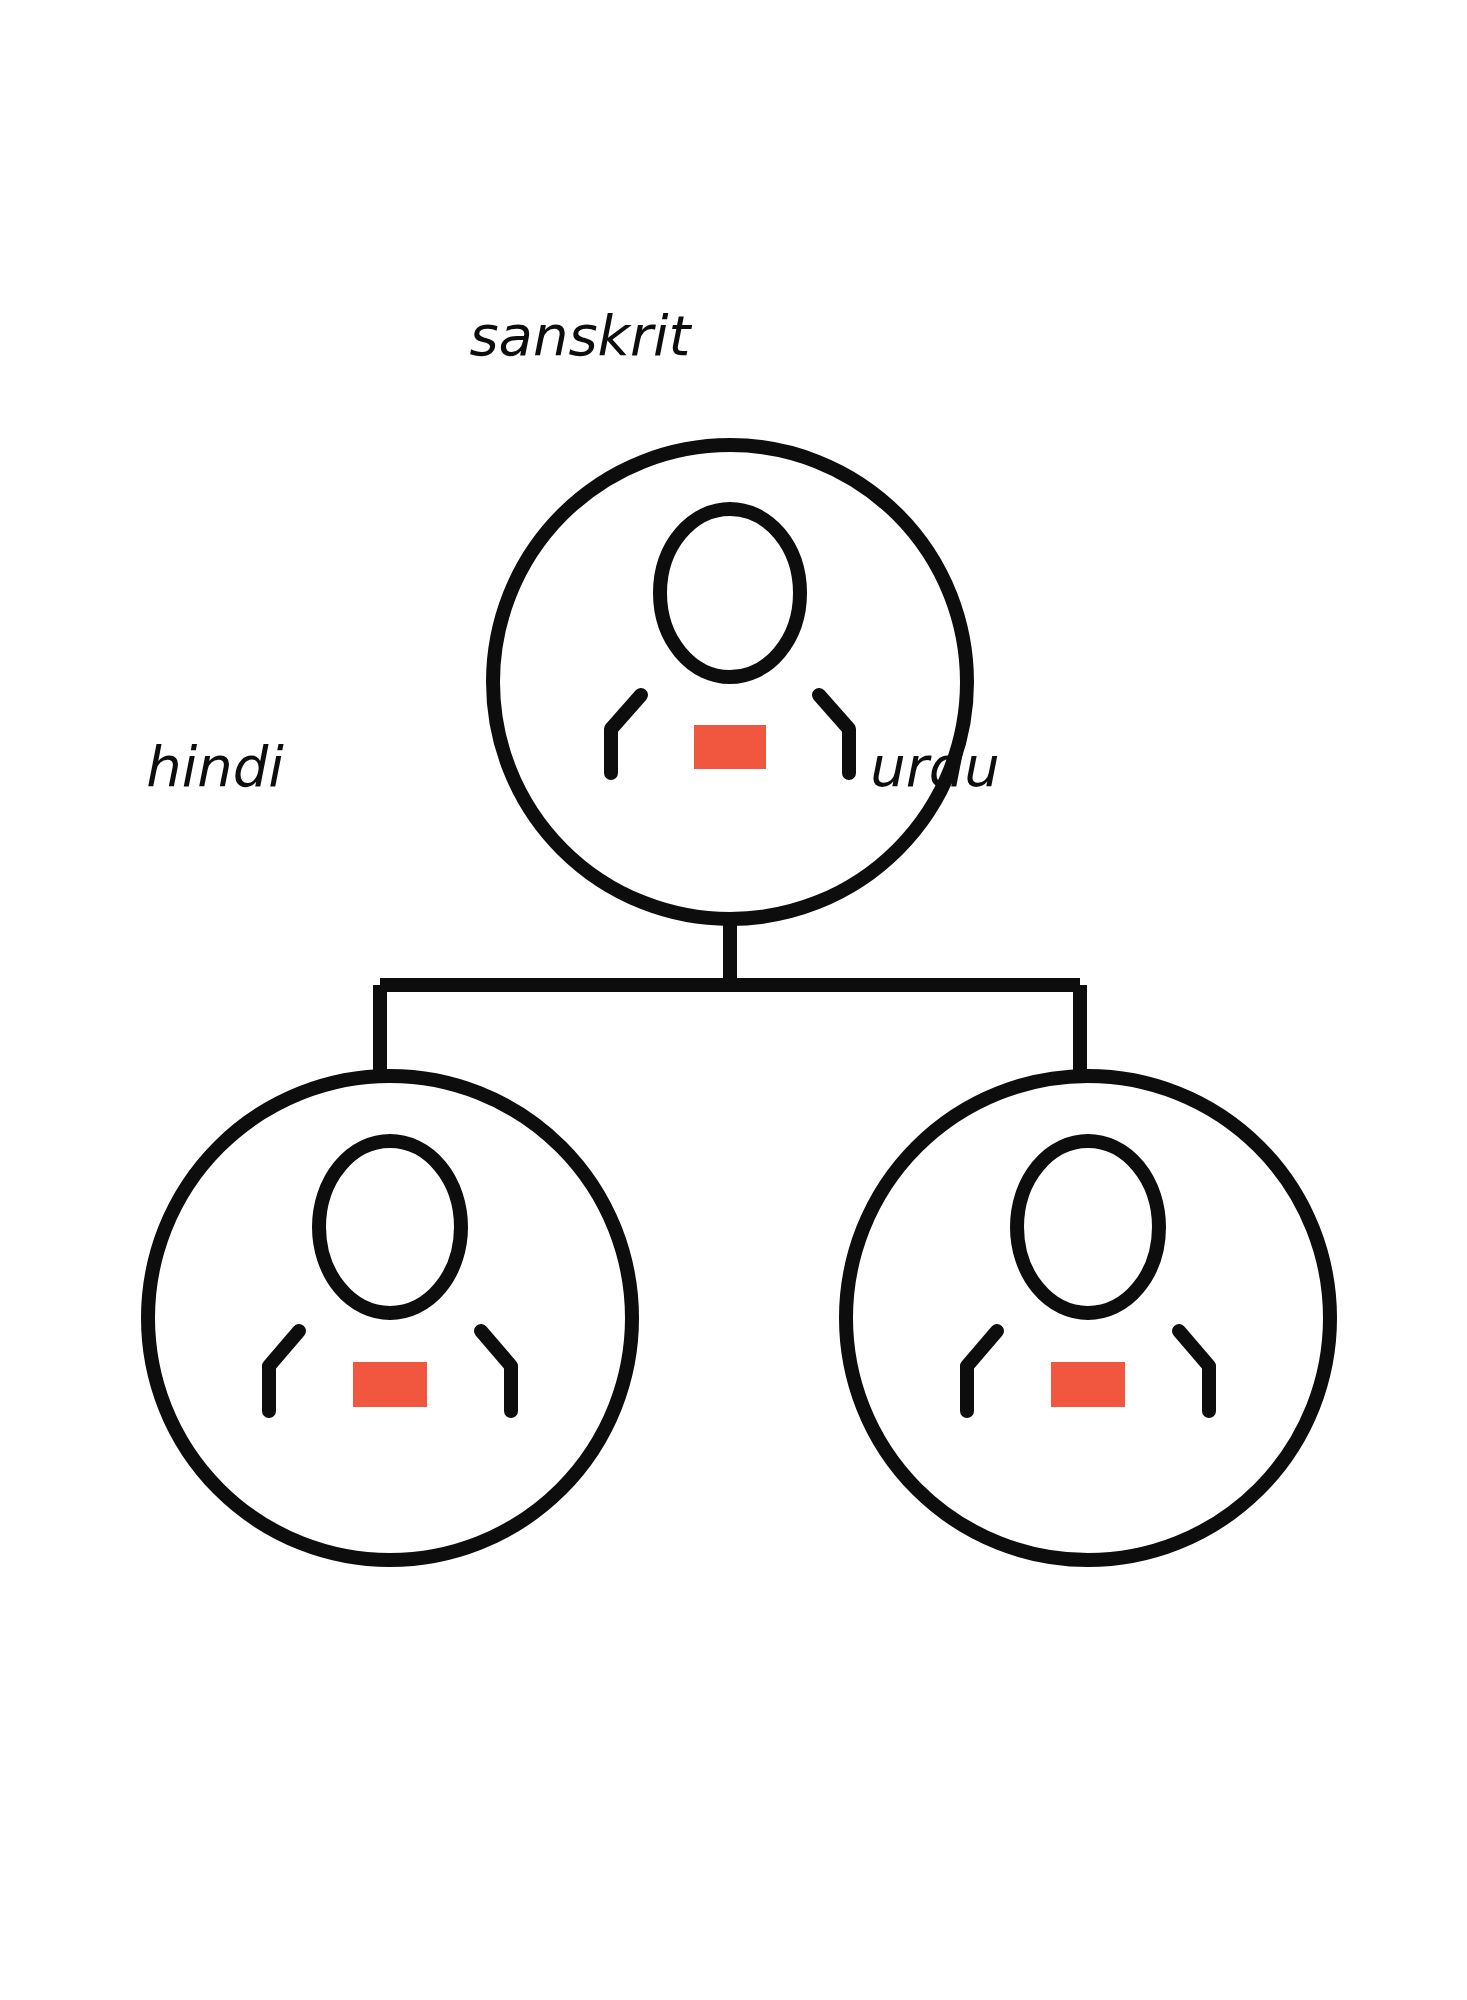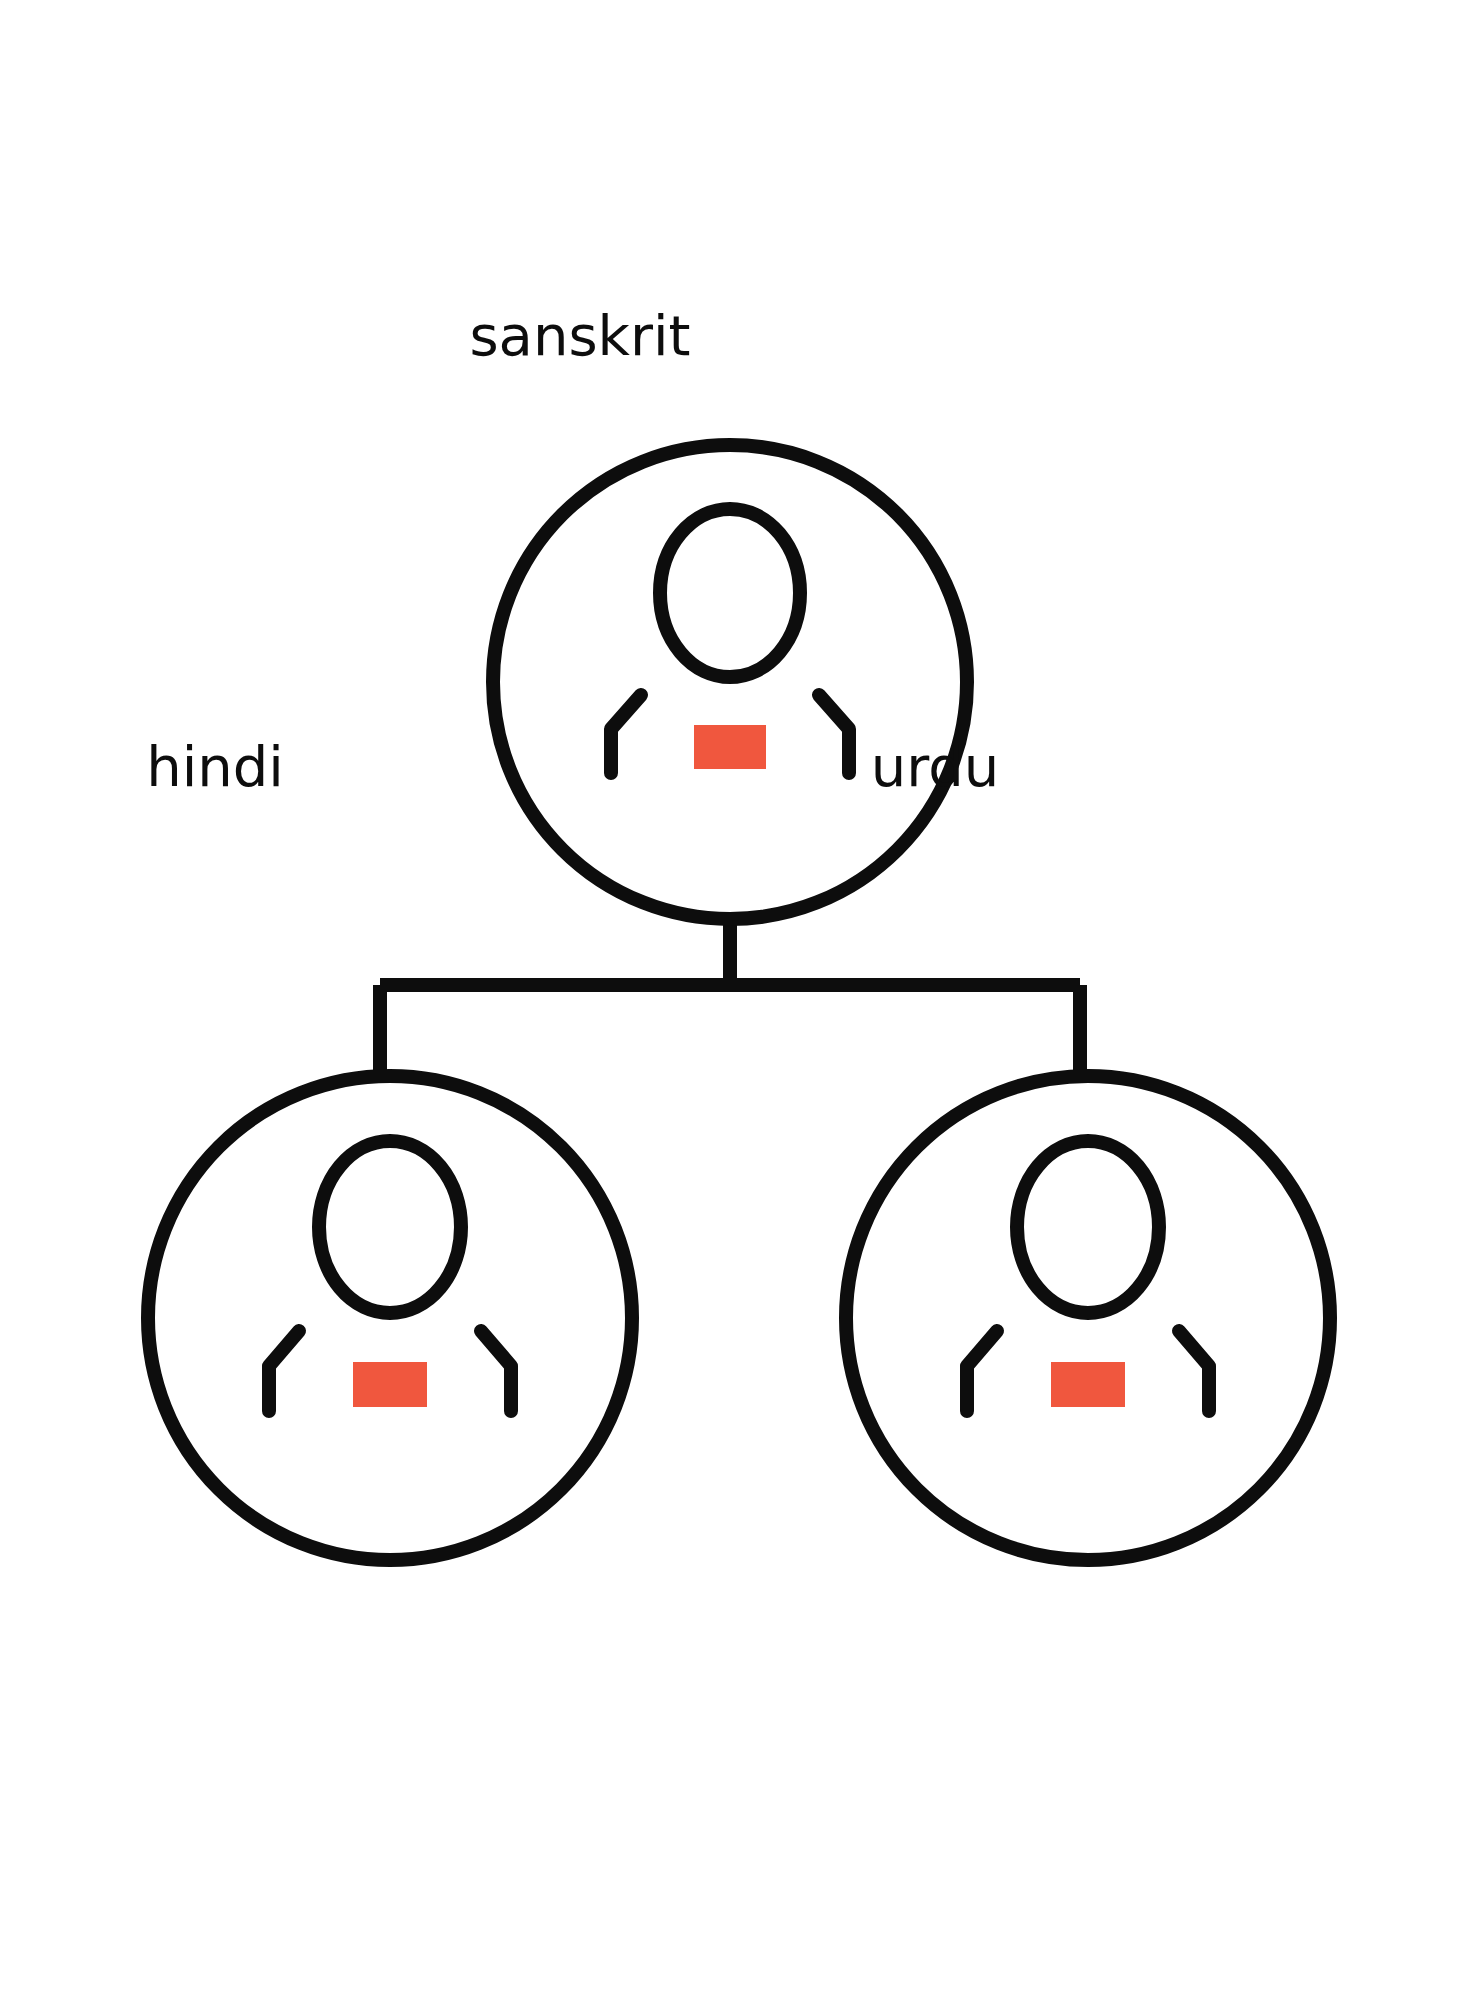--- a/index.html
+++ b/index.html
@@ -12,20 +12,21 @@
     width: 1467px;
     height: 2000px;
     overflow: hidden;
     font-family: "DejaVu Sans", sans-serif;
   }
   #stage {
     position: relative;
     width: 1467px;
     height: 2000px;
     background: #fdba74;
+    font-style: italic;
   }
   #diagram-svg {
     position: absolute;
     left: 0;
     top: 0;
     width: 1467px;
     height: 2000px;
     display: block;
   }
   .node-label {

